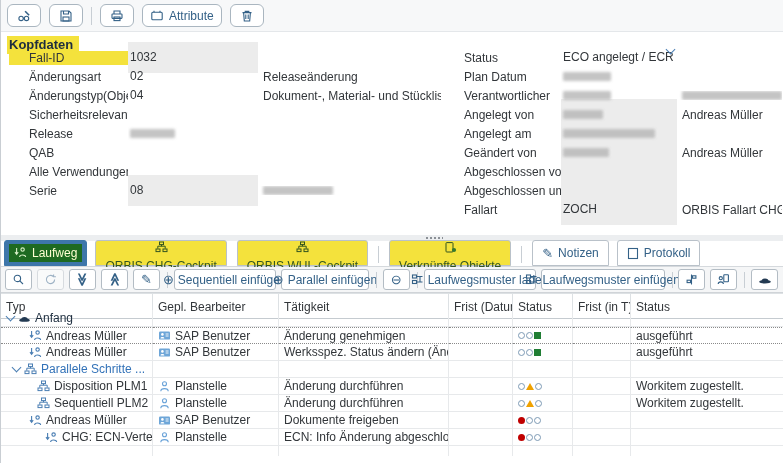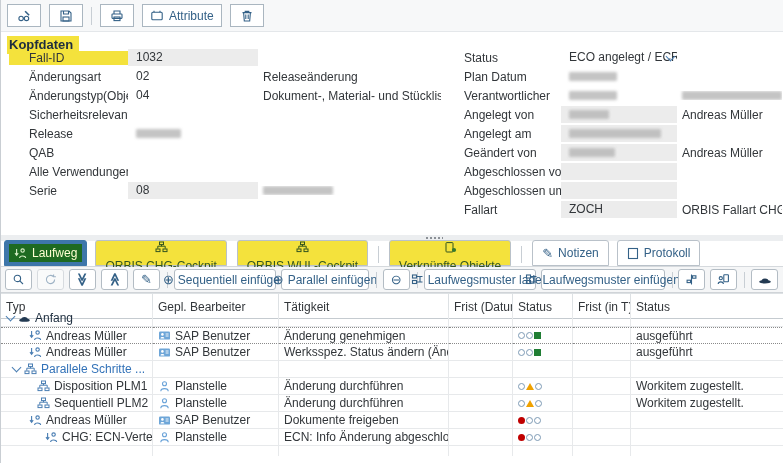--- a/index.html
+++ b/index.html
@@ -4,56 +4,56 @@
 <style>
   html,body{margin:0;padding:0;background:#fff;}
   .screen{position:relative;width:783px;height:463px;background:#fff;overflow:hidden;
           font-family:"Liberation Sans",sans-serif;font-size:12px;color:#32363a;
           border-left:1px solid #c9ced3;box-sizing:border-box;}
   svg{display:block}
   .ic{stroke:#346187;fill:none;stroke-width:1.1;}
   
   .top-toolbar{position:absolute;left:0;top:0;width:100%;height:32px;background:#f7f8f9;
                border-bottom:1px solid #e4e7ea;display:flex;align-items:center;padding-left:6px;box-sizing:border-box;}
-  .tbtn{height:23px;min-width:34px;background:#fff;border:1px solid #aab6c0;border-radius:0;
+  .tbtn{height:23px;min-width:34px;background:#fff;border:1px solid #aab6c0;border-radius:6px;
         display:flex;align-items:center;justify-content:center;gap:5px;margin-right:8px;
         color:#346187;padding:0 7px;box-sizing:border-box;}
   .tsep{width:1px;height:18px;background:#c8ced4;margin:0 8px 0 0;}
   
   .kopfdaten{position:absolute;left:6px;top:36px;background:#f4e23c;color:#1d2d3e;
              font-weight:bold;font-size:13px;padding:1px 6px 2px 2px;}
   .form-col{position:absolute;top:48px;}
   .form-left{left:8px;width:432px;}
   .form-right{left:443px;width:338px;}
   .frow{display:flex;align-items:center;height:19px;}
   .flabel{flex:0 0 99px;white-space:nowrap;overflow:hidden;padding-left:20px;}
   .form-right .flabel{flex:0 0 97px;}
   .flabel.hl{background:#f4e23c;}
-  .ffield{flex:0 0 130px;height:17px;line-height:17px;padding-left:8px;box-sizing:border-box;
+  .ffield{flex:0 0 130px;height:31px;line-height:17px;padding-left:2px;box-sizing:border-box;
           white-space:nowrap;overflow:hidden;display:flex;align-items:center;}
   .form-right .ffield{flex:0 0 116px;}
   .gray{background:#ececec;}
   .blue{background:#d7e8f9;}
   .fdesc{flex:1;padding-left:5px;white-space:nowrap;overflow:hidden;display:flex;align-items:center;}
   .redact{display:inline-block;height:9px;border-radius:1px;background:#b6b6b6;
           filter:blur(1.6px);opacity:.8;}
   .combo{position:relative;background:#fff;}
   .combo-chev{position:absolute;right:3px;top:4px;width:6px;height:6px;
               border-right:1.4px solid #4a7eb3;border-bottom:1.4px solid #4a7eb3;transform:rotate(45deg);}
   
   .splitter{position:absolute;left:0;top:235px;width:100%;height:6px;background:#eceef0;}
   .grip{position:absolute;left:424px;top:1px;width:18px;height:4px;
         background-image:radial-gradient(#8b9096 35%,transparent 40%);background-size:4px 4px;}
   
   .tabstrip{position:absolute;left:0;top:241px;width:100%;height:26px;display:flex;align-items:flex-end;
             border-bottom:1px solid #d5d9dd;box-sizing:border-box;background:#fff;}
   .tab{height:24px;display:flex;align-items:center;gap:5px;padding:0 9px;margin-left:8px;
        border:1px solid #b9c1c9;border-radius:3px 3px 0 0;background:#fff;color:#346187;white-space:nowrap;}
   .tab.active{background:#3d76aa;border-color:#3d76aa;color:#ffffd2;padding:0 4px;}
-  .tab.active .inner{background:#1e6a21;display:flex;align-items:center;gap:5px;padding:2px 5px;}
+  .tab.active .inner{background:#1e6a21;display:flex;gap:5px;padding:2px 5px;}
   .tab.hl-yellow{background:#f4e23c;color:#33551e;flex-direction:column;}
   .tabsep{width:1px;height:17px;background:#c8ced4;margin:0 2px 3px 10px;align-self:flex-end;}
   
   .tab-toolbar{position:absolute;left:0;top:267px;width:100%;height:26px;background:#f5f6f7;
                border-bottom:1px solid #d0d4d8;display:flex;align-items:center;padding-left:4px;box-sizing:border-box;}
   .gbtn{height:21px;min-width:27px;background:#fff;border:1px solid #b3bcc4;border-radius:3px;
         display:flex;align-items:center;justify-content:center;gap:4px;margin-right:5px;
         color:#346187;padding:0 6px;box-sizing:border-box;white-space:nowrap;}
   .gbtn.disabled{opacity:.45;}
   .glyph{font-size:13px;line-height:13px;color:#346187;}

